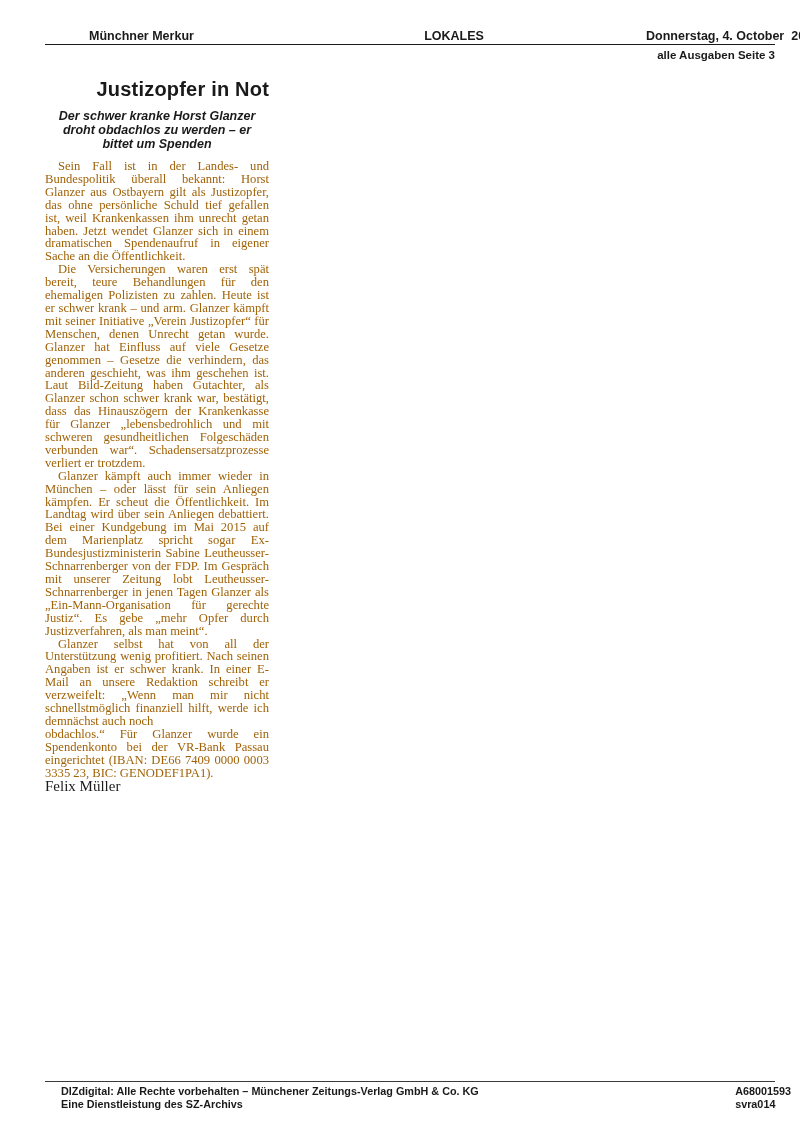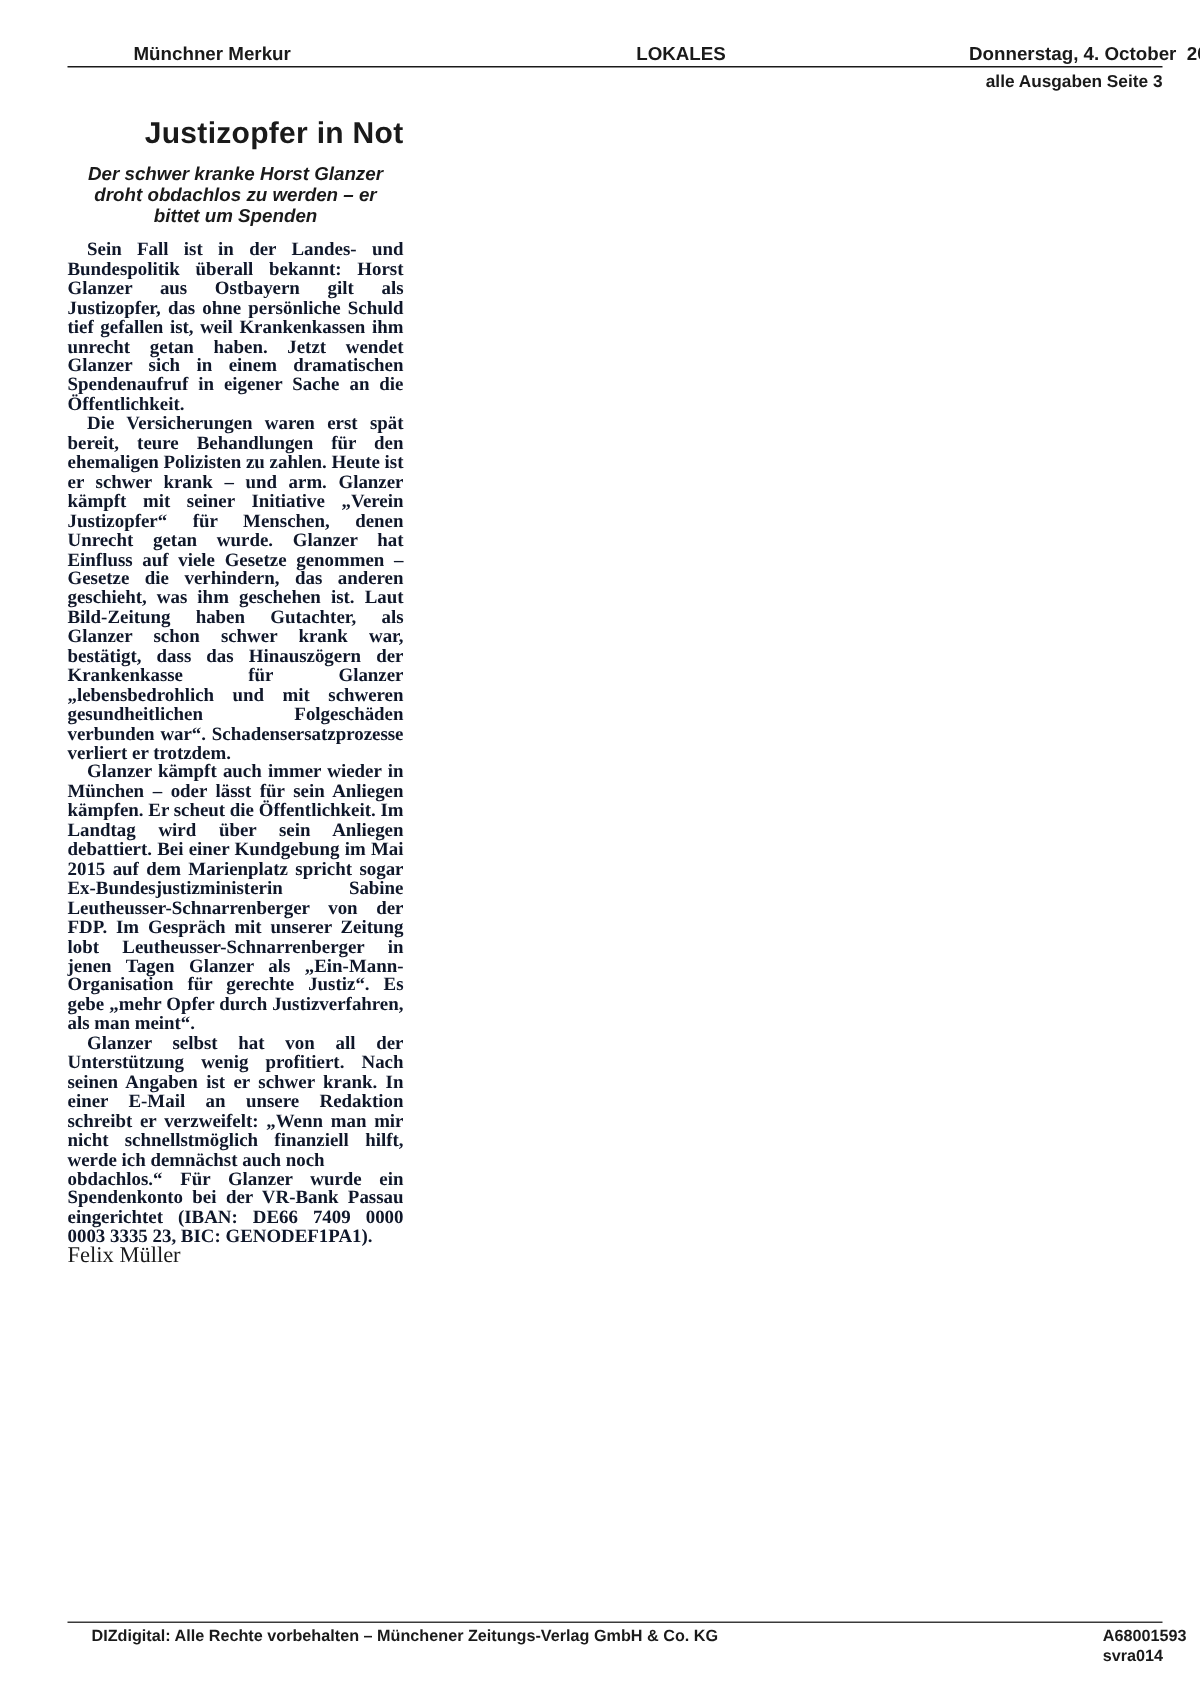--- a/index.html
+++ b/index.html
@@ -66,22 +66,21 @@
     line-height: 14px;
     text-align: center;
     white-space: pre-line;
     font-style: italic;
   }
   .body-text {
     font-family: "Liberation Serif", serif;
     font-size: 12.6px;
     line-height: 12.9px;
     text-align: justify;
-    color: #0f172a;
-    font-weight: bold;
+    color: #a16207;
   }
   .body-text p {
     margin: 0;
     text-indent: 13px;
     white-space: pre-line;
   }
   .byline {
     font-family: "Liberation Serif", serif;
     font-size: 15px;
     line-height: 12.9px;
@@ -134,20 +133,21 @@
       <p>Glanzer selbst hat von all der Unterstützung wenig profitiert. Nach seinen Angaben ist er schwer krank. In einer E-Mail an unsere Redaktion schreibt er verzweifelt: „Wenn man mir nicht schnellstmöglich finanziell hilft, werde ich demnächst auch noch
 obdachlos.“ Für Glanzer wurde ein Spendenkonto bei der VR-Bank Passau eingerichtet (IBAN: DE66 7409 0000 0003 3335 23, BIC: GENODEF1PA1).</p>
     </div>
     <div class="byline">Felix Müller</div>
   </div>
 
   <div class="rule-bottom"></div>
   <div class="imprint">
     <div class="imprint-left">
       <div>DIZdigital: Alle Rechte vorbehalten – Münchener Zeitungs-Verlag GmbH &amp; Co. KG</div>
+      <div>Eine Dienstleistung des SZ-Archivs</div>
     </div>
     <div class="imprint-right">
       <div>A68001593</div>
       <div>svra014</div>
     </div>
   </div>
 
 </div>
 
 </body></html>

